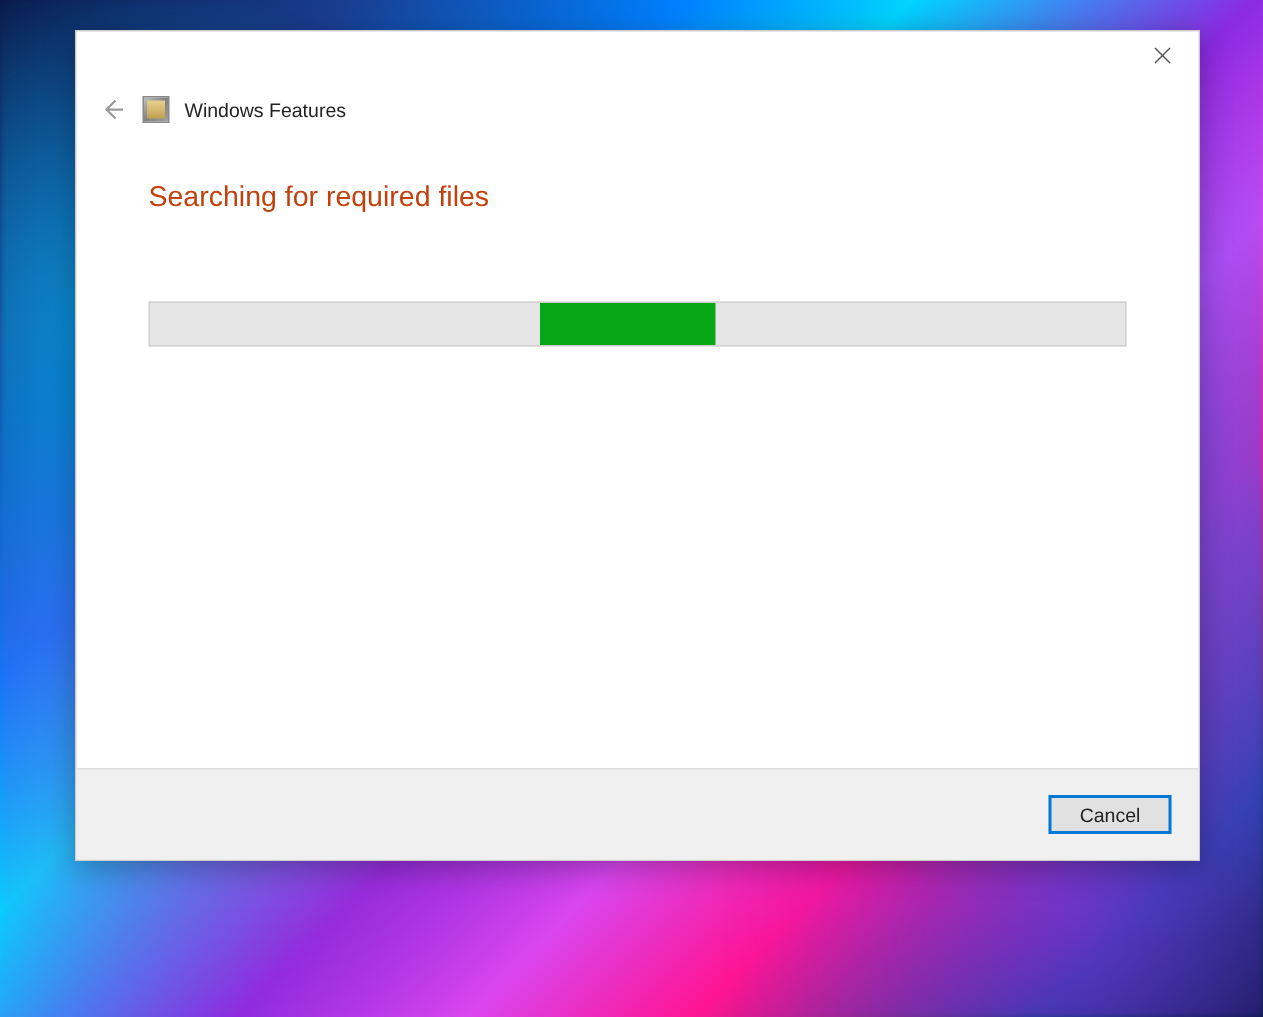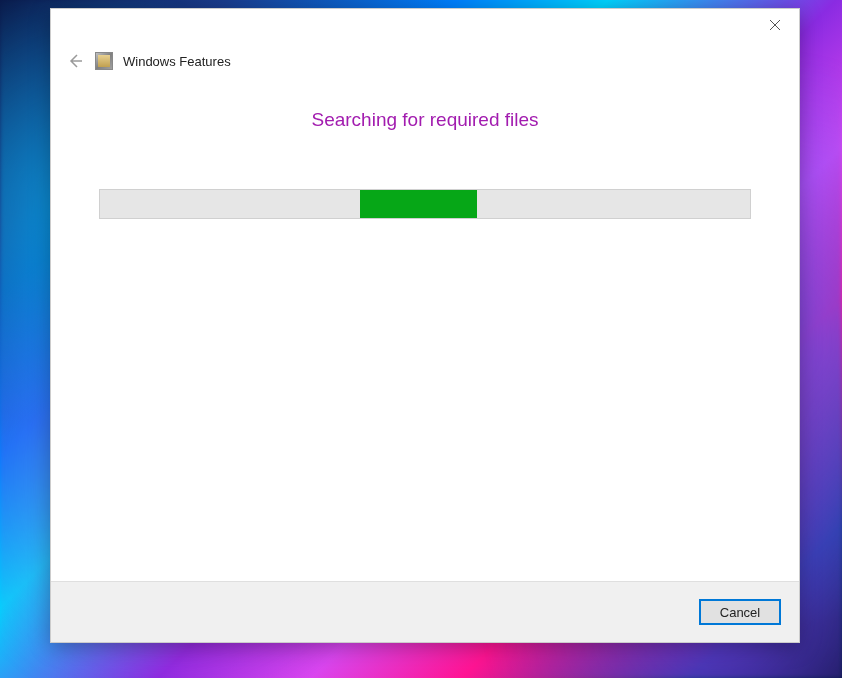--- a/index.html
+++ b/index.html
@@ -19,24 +19,24 @@
       position: absolute;
       inset: 0;
       background: radial-gradient(circle at 10% 30%, rgba(0,200,255,0.6) 0%, transparent 25%),
                   radial-gradient(circle at 20% 70%, rgba(200,50,200,0.5) 0%, transparent 30%),
                   radial-gradient(circle at 90% 50%, rgba(50,100,255,0.7) 0%, transparent 35%),
                   radial-gradient(circle at 85% 90%, rgba(150,50,255,0.5) 0%, transparent 25%);
       filter: blur(2px);
     }
     .dialog {
       position: absolute;
-      top: 8px;
+      top: 20px;
       left: 50px;
       width: 750px;
-      height: 635px;
+      height: 554px;
       background: #ffffff;
       border: 1px solid rgba(0,0,0,0.2);
       box-shadow: 0 4px 20px rgba(0,0,0,0.3);
       display: flex;
       flex-direction: column;
     }
     .titlebar {
       height: 32px;
       display: flex;
       justify-content: flex-end;
@@ -93,24 +93,23 @@
     .app-title {
       font-size: 13px;
       color: #222;
     }
     .content {
       flex: 1;
       padding: 30px 48px 20px 48px;
     }
     .heading {
       font-size: 19px;
-      color: #a21caf;
+      color: #c2410c;
       margin-bottom: 58px;
       font-weight: 400;
-      text-align: center;
     }
     .progress-bar {
       width: 100%;
       height: 30px;
       background: #e6e6e6;
       border: 1px solid #d0d0d0;
       position: relative;
       overflow: hidden;
     }
     .progress-fill {

